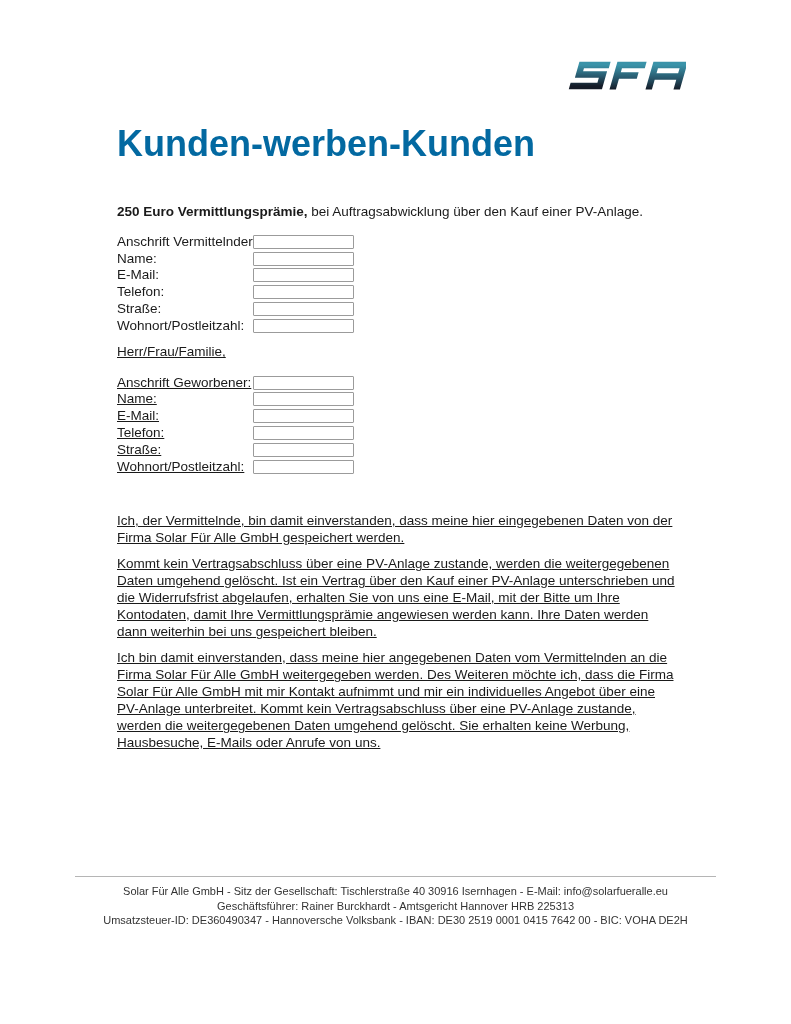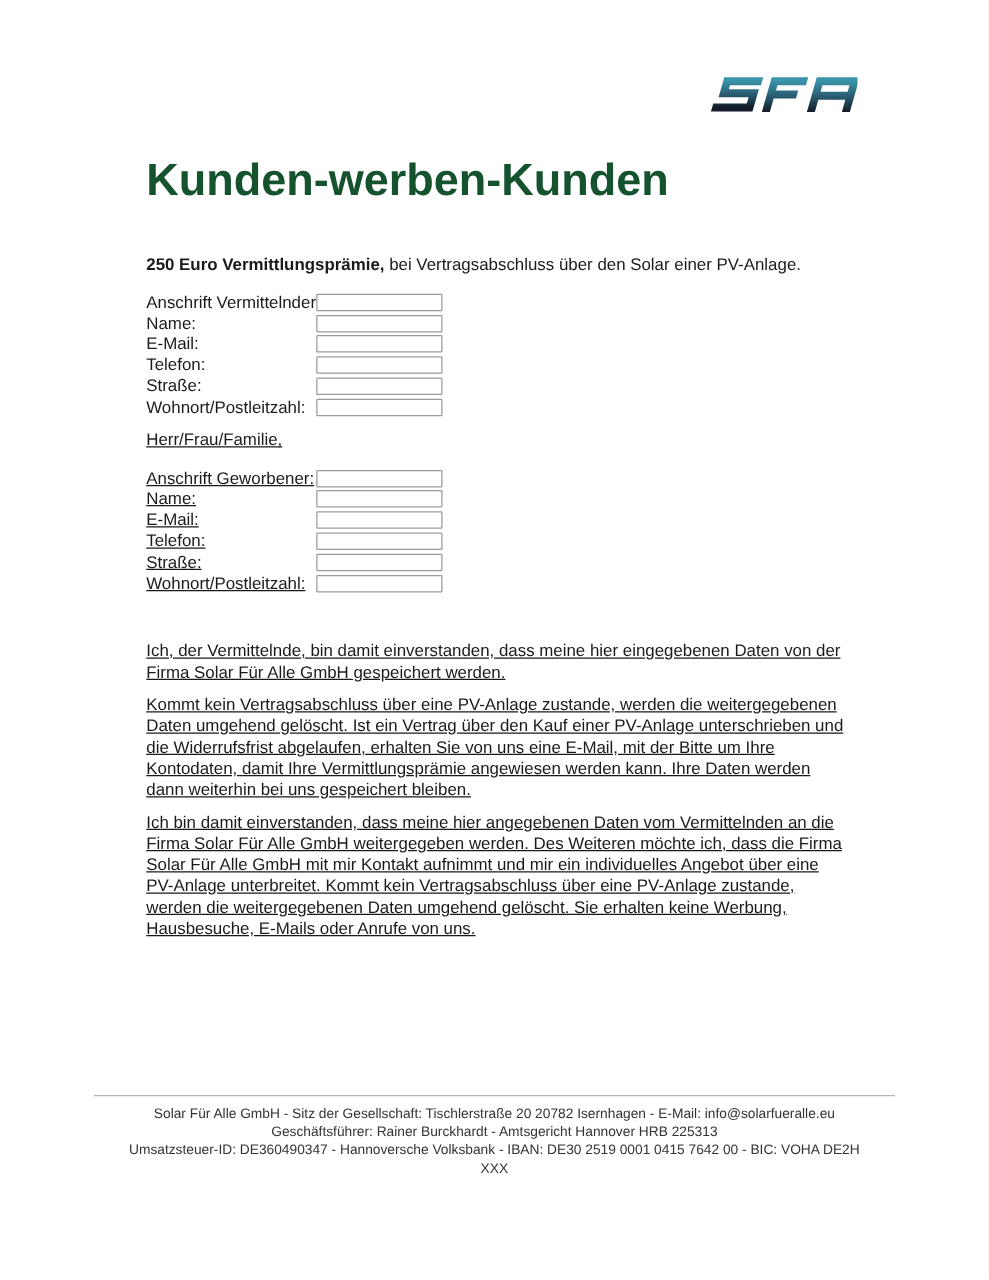--- a/index.html
+++ b/index.html
@@ -25,21 +25,21 @@
     position:absolute;
     left:117px;top:0;
     width:562px;
   }
   .doc-title{
     margin:122px 0 0 0;
     font-size:36px;
     font-weight:bold;
     line-height:44px;
     letter-spacing:0px;
-    color:#14532d;
+    color:#0369a1;
   }
   .intro{
     margin-top:37px;
     font-size:13.5px;
     line-height:17px;
   }
   .intro b{font-weight:bold;text-align:right;}
   .form-heading{
     margin-top:34px;
     font-size:13.5px;
@@ -110,21 +110,21 @@
       <path d="M50,32.5 L50,8 L76,8 M50,18.5 L71,18.5"></path>
 
       <path d="M86,32.5 L86,8 L114,8 L114,32.5 M86,19.5 L114,19.5"></path>
     </g>
   </svg>
 
   <div class="content">
 
     <h1 class="doc-title">Kunden-werben-Kunden</h1>
 
-    <p class="intro"><b>250 Euro Vermittlungsprämie,</b><span> bei Vertragsabschluss über den Solar einer PV-Anlage.</span></p>
+    <p class="intro"><b>250 Euro Vermittlungsprämie,</b><span> bei Auftragsabwicklung über den Kauf einer PV-Anlage.</span></p>
 
 
     <div class="form-block">
       <div class="form-row">
         <span class="lbl">Anschrift Vermittelnder:</span>
         <input type="text" value="" style="">
       </div>
       <div class="form-row">
         <span class="lbl">Name:</span>
         <input type="text" value="" style="">
@@ -176,19 +176,18 @@
       </div>
     </div>
 
     <p class="para first">Ich, der Vermittelnde, bin damit einverstanden, dass meine hier eingegebenen Daten von der Firma Solar Für Alle GmbH gespeichert werden.</p>
     <p class="para">Kommt kein Vertragsabschluss über eine PV-Anlage zustande, werden die weitergegebenen Daten umgehend gelöscht. Ist ein Vertrag über den Kauf einer PV-Anlage unterschrieben und die Widerrufsfrist abgelaufen, erhalten Sie von uns eine E-Mail, mit der Bitte um Ihre Kontodaten, damit Ihre Vermittlungsprämie angewiesen werden kann. Ihre Daten werden dann weiterhin bei uns gespeichert bleiben.</p>
     <p class="para">Ich bin damit einverstanden, dass meine hier angegebenen Daten vom Vermittelnden an die Firma Solar Für Alle GmbH weitergegeben werden. Des Weiteren möchte ich, dass die Firma Solar Für Alle GmbH mit mir Kontakt aufnimmt und mir ein individuelles Angebot über eine PV-Anlage unterbreitet. Kommt kein Vertragsabschluss über eine PV-Anlage zustande, werden die weitergegebenen Daten umgehend gelöscht. Sie erhalten keine Werbung, Hausbesuche, E-Mails oder Anrufe von uns.</p>
 
   </div>
 
   <div class="footer">
-    <div>Solar Für Alle GmbH - Sitz der Gesellschaft: Tischlerstraße 20 20782 Isernhagen - E-Mail: info@solarfueralle.eu</div>
+    <div>Solar Für Alle GmbH - Sitz der Gesellschaft: Tischlerstraße 40 30916 Isernhagen - E-Mail: info@solarfueralle.eu</div>
     <div>Geschäftsführer: Rainer Burckhardt - Amtsgericht Hannover HRB 225313</div>
     <div>Umsatzsteuer-ID: DE360490347 - Hannoversche Volksbank - IBAN: DE30 2519 0001 0415 7642 00 - BIC: VOHA DE2H</div>
-    <div>XXX</div>
   </div>
 
 </div>
 
 </body></html>

